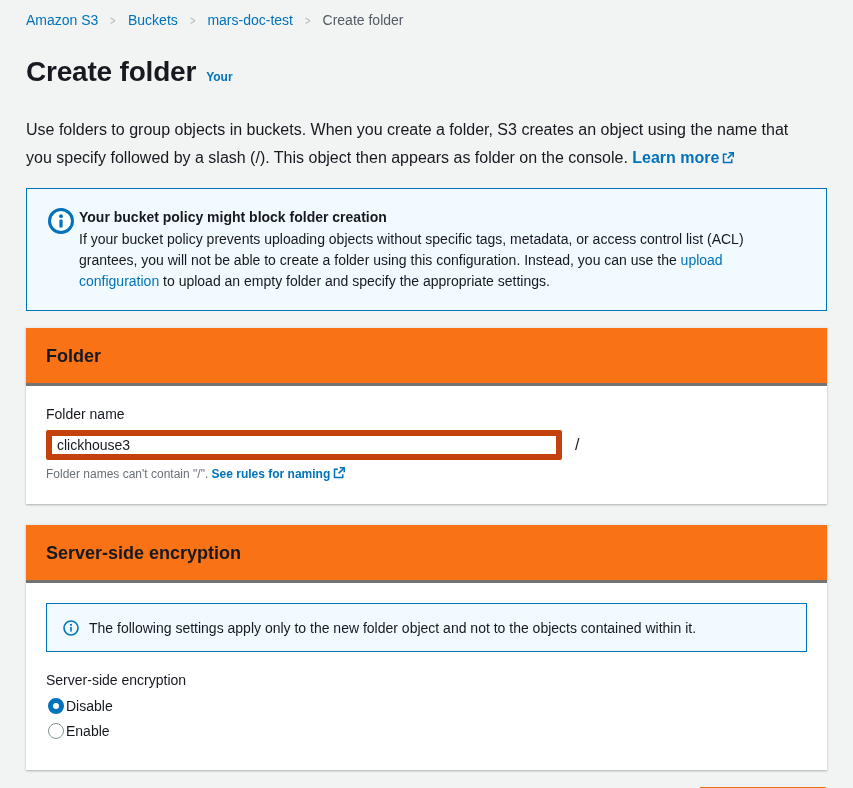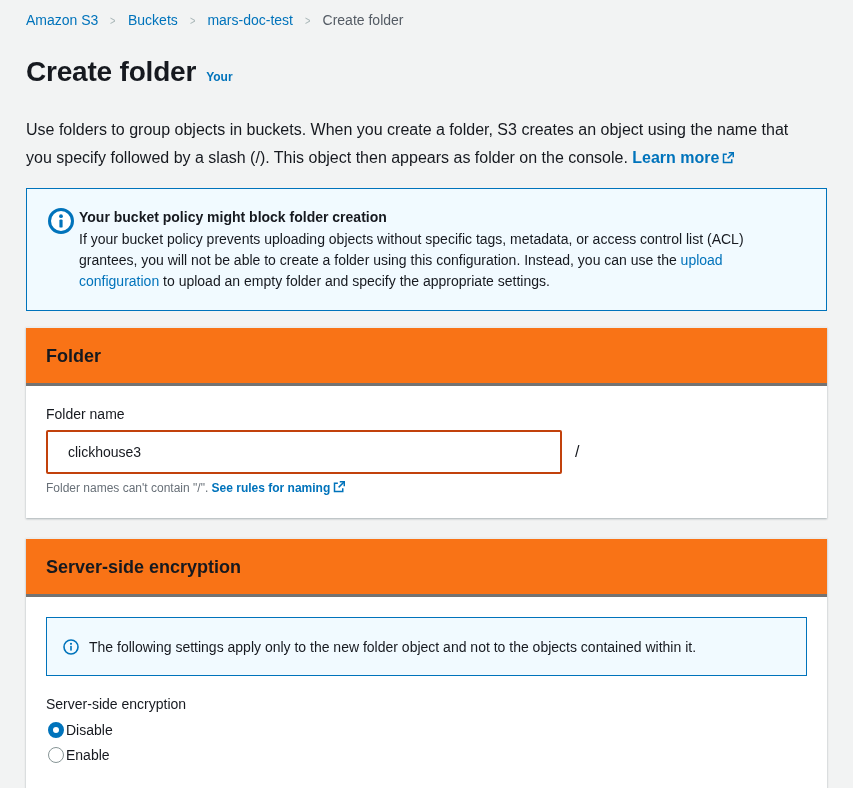--- a/index.html
+++ b/index.html
@@ -53,40 +53,40 @@
     border-bottom: 3px solid #737373;
   }
   .card-title { font-size: 18px; font-weight: 700; color: #16191f; }
   .card-body { padding: 20px 20px 22px 20px; }
 
   
   .field-label { font-size: 14px; color: #16191f; display: block; }
   .input-row { display: flex; align-items: center; margin-top: 8px; }
   .text-input {
     width: 516px;
-    height: 44px;
-    border: 2px solid #c2410c;
+    height: 30px;
+    border: 6px solid #c2410c;
     border-radius: 2px;
-    padding: 2px 20px;
+    padding: 2px 5px;
     font-size: 14px;
     font-family: "Liberation Sans", "DejaVu Sans", sans-serif;
     color: #16191f;
     outline: none;
     background: #fff;
   }
   .input-suffix { margin-left: 13px; font-size: 16px; color: #16191f; }
   .helper-row { margin-top: 7px; font-size: 12px; color: #687078; }
   .helper-row .link-bold { font-size: 12px; }
 
   
   .alert-inner {
     border: 1px solid #0073bb;
     background: #f1faff;
     padding: 0 16px;
-    height: 59px;
+    height: 49px;
     display: flex;
     align-items: center;
     gap: 10px;
     margin-bottom: 20px;
   }
   .alert-inner .alert-inner-text { font-size: 14px; color: #16191f; }
 
   
   .radio-group-label { font-size: 14px; margin-bottom: 10px; display: block; }
   .radio-row { display: flex; align-items: center; gap: 2px; margin: 0 0 9px 2px; cursor: pointer; }

